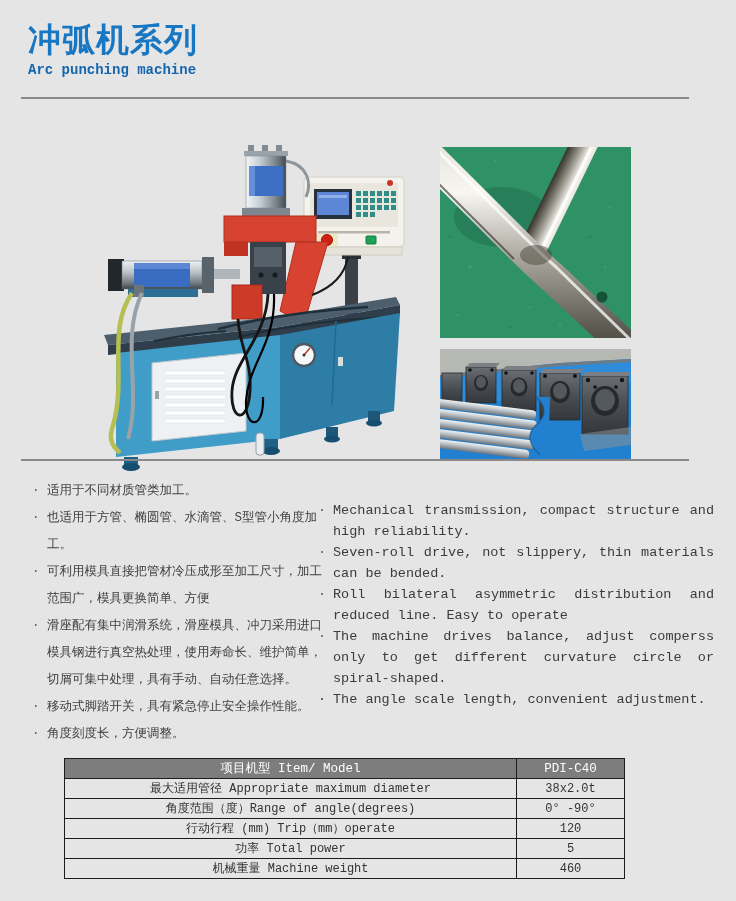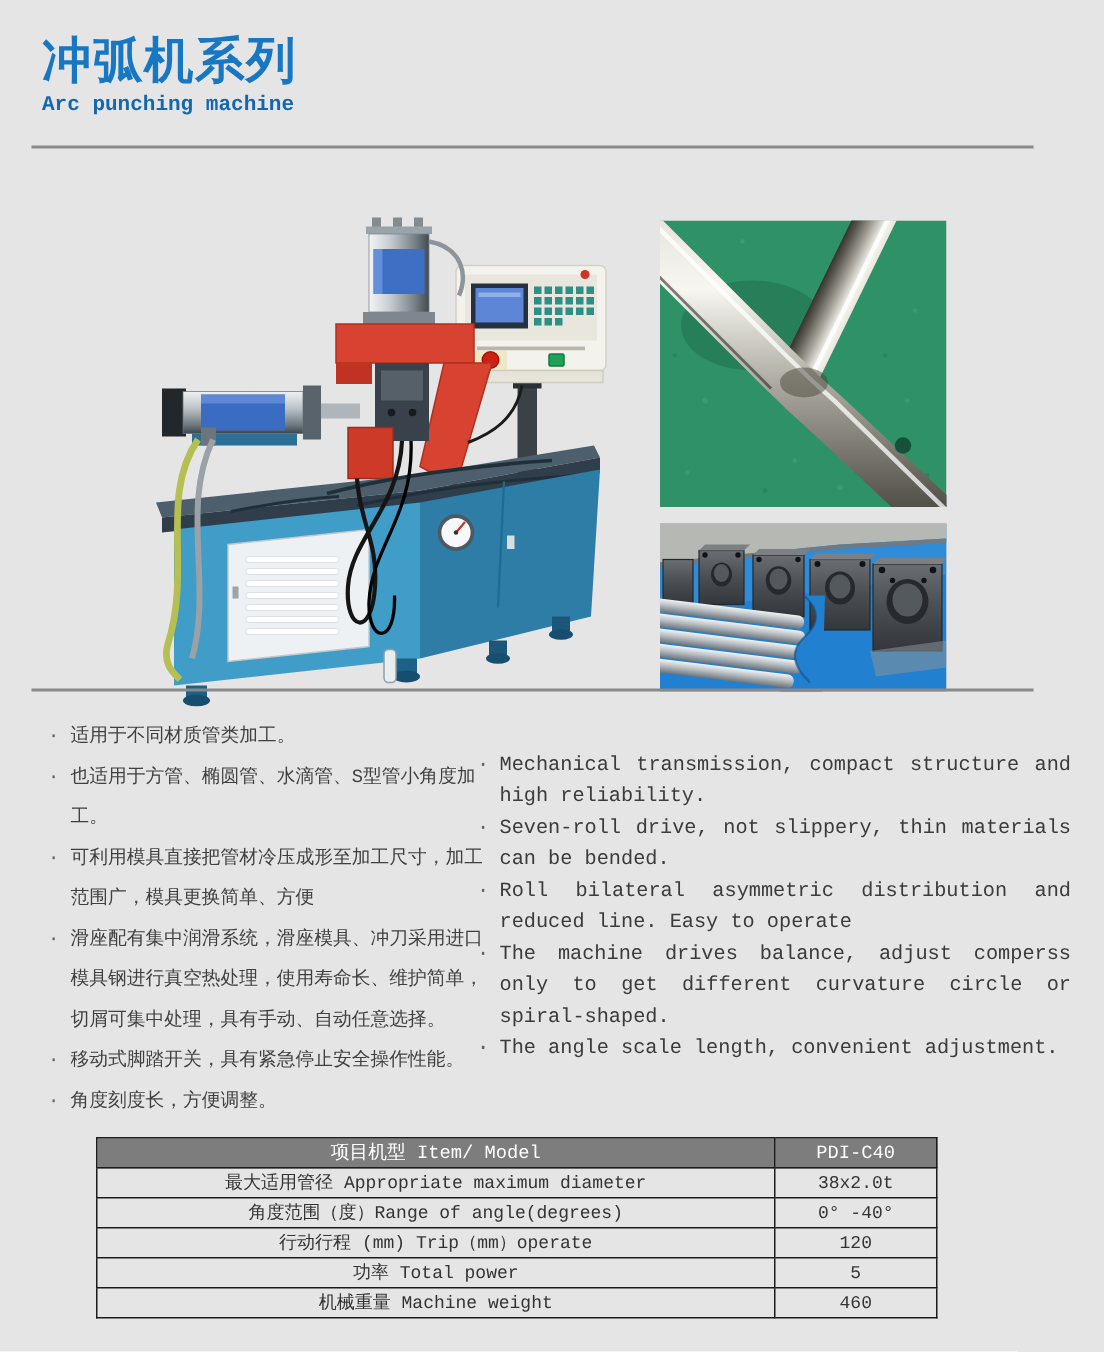--- a/index.html
+++ b/index.html
@@ -319,21 +319,21 @@
         <th>PDI-C40</th>
       </tr>
     </thead>
     <tbody>
       <tr>
         <td>最大适用管径 Appropriate maximum diameter</td>
         <td>38x2.0t</td>
       </tr>
       <tr>
         <td>角度范围（度）Range of angle(degrees)</td>
-        <td>0° -40°</td>
+        <td>0° -90°</td>
       </tr>
       <tr>
         <td>行动行程 (mm) Trip（mm）operate</td>
         <td>120</td>
       </tr>
       <tr>
         <td>功率 Total power</td>
         <td>5</td>
       </tr>
       <tr>

